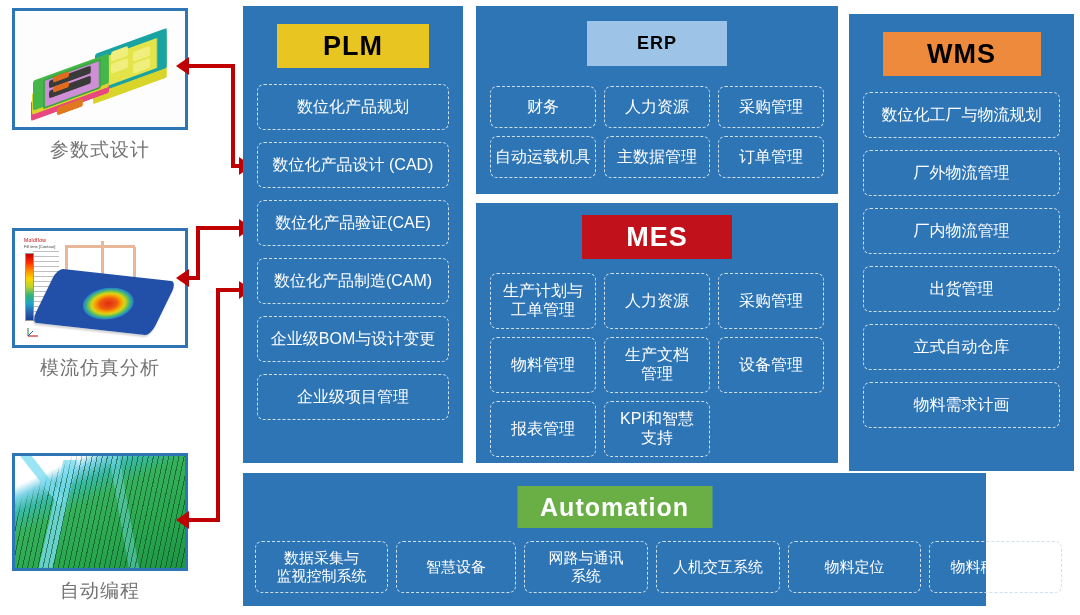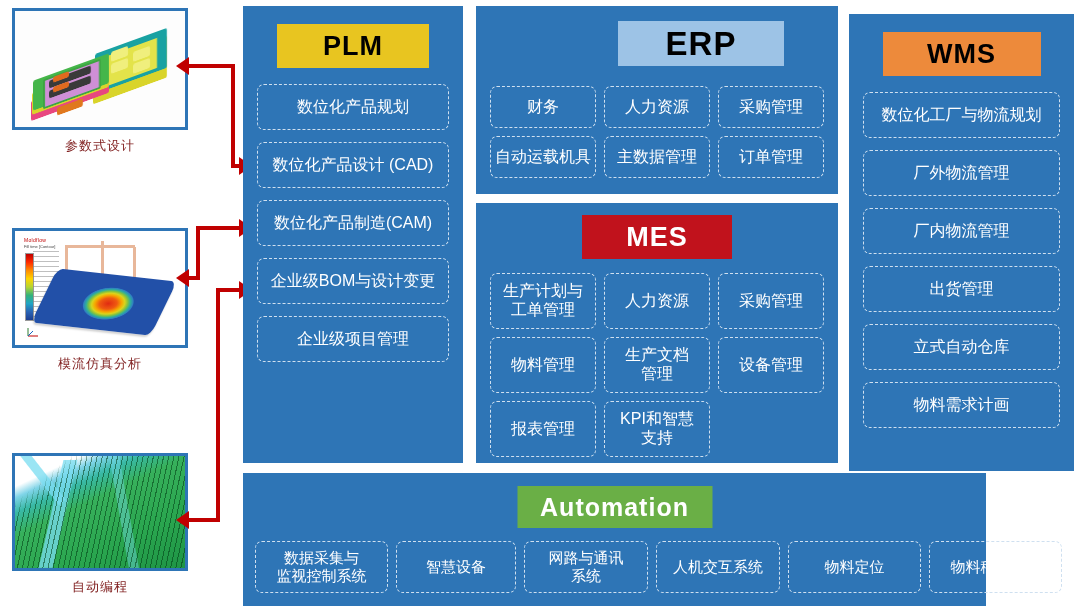--- a/index.html
+++ b/index.html
@@ -26,22 +26,22 @@
   .thumb-frame {
     border: 3px solid #2e75b6;
     background: #ffffff;
     box-sizing: border-box;
     width: 176px;
     position: relative;
     overflow: hidden;
   }
   .thumb-caption {
     text-align: center;
-    font-size: 13px;
-    color: #7f1d1d;
+    font-size: 19px;
+    color: #737373;
     margin-top: 7px;
     letter-spacing: 1px;
     white-space: nowrap;
   }
 
   
   #thumb1 .thumb-frame { height: 122px; background:#fdfdfd; }
   .mold {
     position: absolute;
     transform-style: preserve-3d;
@@ -156,21 +156,21 @@
   }
 
   
   #panel-plm { left: 243px; top: 6px; width: 220px; height: 457px; }
   #head-plm  { top: 18px; width: 152px; height: 44px; background:#e8c520; color:#000; font-size:27px; }
   .plm-list { position:absolute; left:14px; top:78px; width:192px; }
   .plm-list .cell { height: 46px; margin-bottom: 12px; }
 
   
   #panel-erp { left: 476px; top: 6px; width: 362px; height: 188px; }
-  #head-erp  { top: 15px; width: 166px; height: 45px; background:#9dc3e6; color:#000; font-size:33px;margin-left:44px; }
+  #head-erp  { top: 15px; width: 140px; height: 45px; background:#9dc3e6; color:#000; font-size:18px; }
   .erp-grid { position:absolute; left:14px; top:80px; width:334px;
               display:grid; grid-template-columns: repeat(3, 1fr); gap: 8px 8px; }
   .erp-grid .cell { height: 42px; }
 
   
   #panel-mes { left: 476px; top: 203px; width: 362px; height: 260px; }
   #head-mes  { top: 12px; width: 150px; height: 44px; background:#c1121c; color:#fff; font-size:27px; }
   .mes-grid { position:absolute; left:14px; top:70px; width:334px;
               display:grid; grid-template-columns: repeat(3, 1fr); gap: 8px 8px; }
   .mes-grid .cell { height: 56px; }
@@ -277,20 +277,21 @@
 <div class="conn" style="left:216px; top:288px; width:35px; height:4px;"></div>
 <div class="conn" style="left:188px; top:518px; width:32px; height:4px;"></div>
 <div class="arrow-right" style="left:239px; top:281px;"></div>
 <div class="arrow-left" style="left:176px; top:511px;"></div>
 
 <div class="panel" id="panel-plm">
   <div class="panel-head" id="head-plm">PLM</div>
   <div class="plm-list">
     <div class="cell">数位化产品规划</div>
     <div class="cell">数位化产品设计 (CAD)</div>
+    <div class="cell">数位化产品验证(CAE)</div>
     <div class="cell">数位化产品制造(CAM)</div>
     <div class="cell">企业级BOM与设计变更</div>
     <div class="cell">企业级项目管理</div>
   </div>
 </div>
 
 <div class="panel" id="panel-erp">
   <div class="panel-head" id="head-erp">ERP</div>
   <div class="erp-grid">
     <div class="cell">财务</div>

